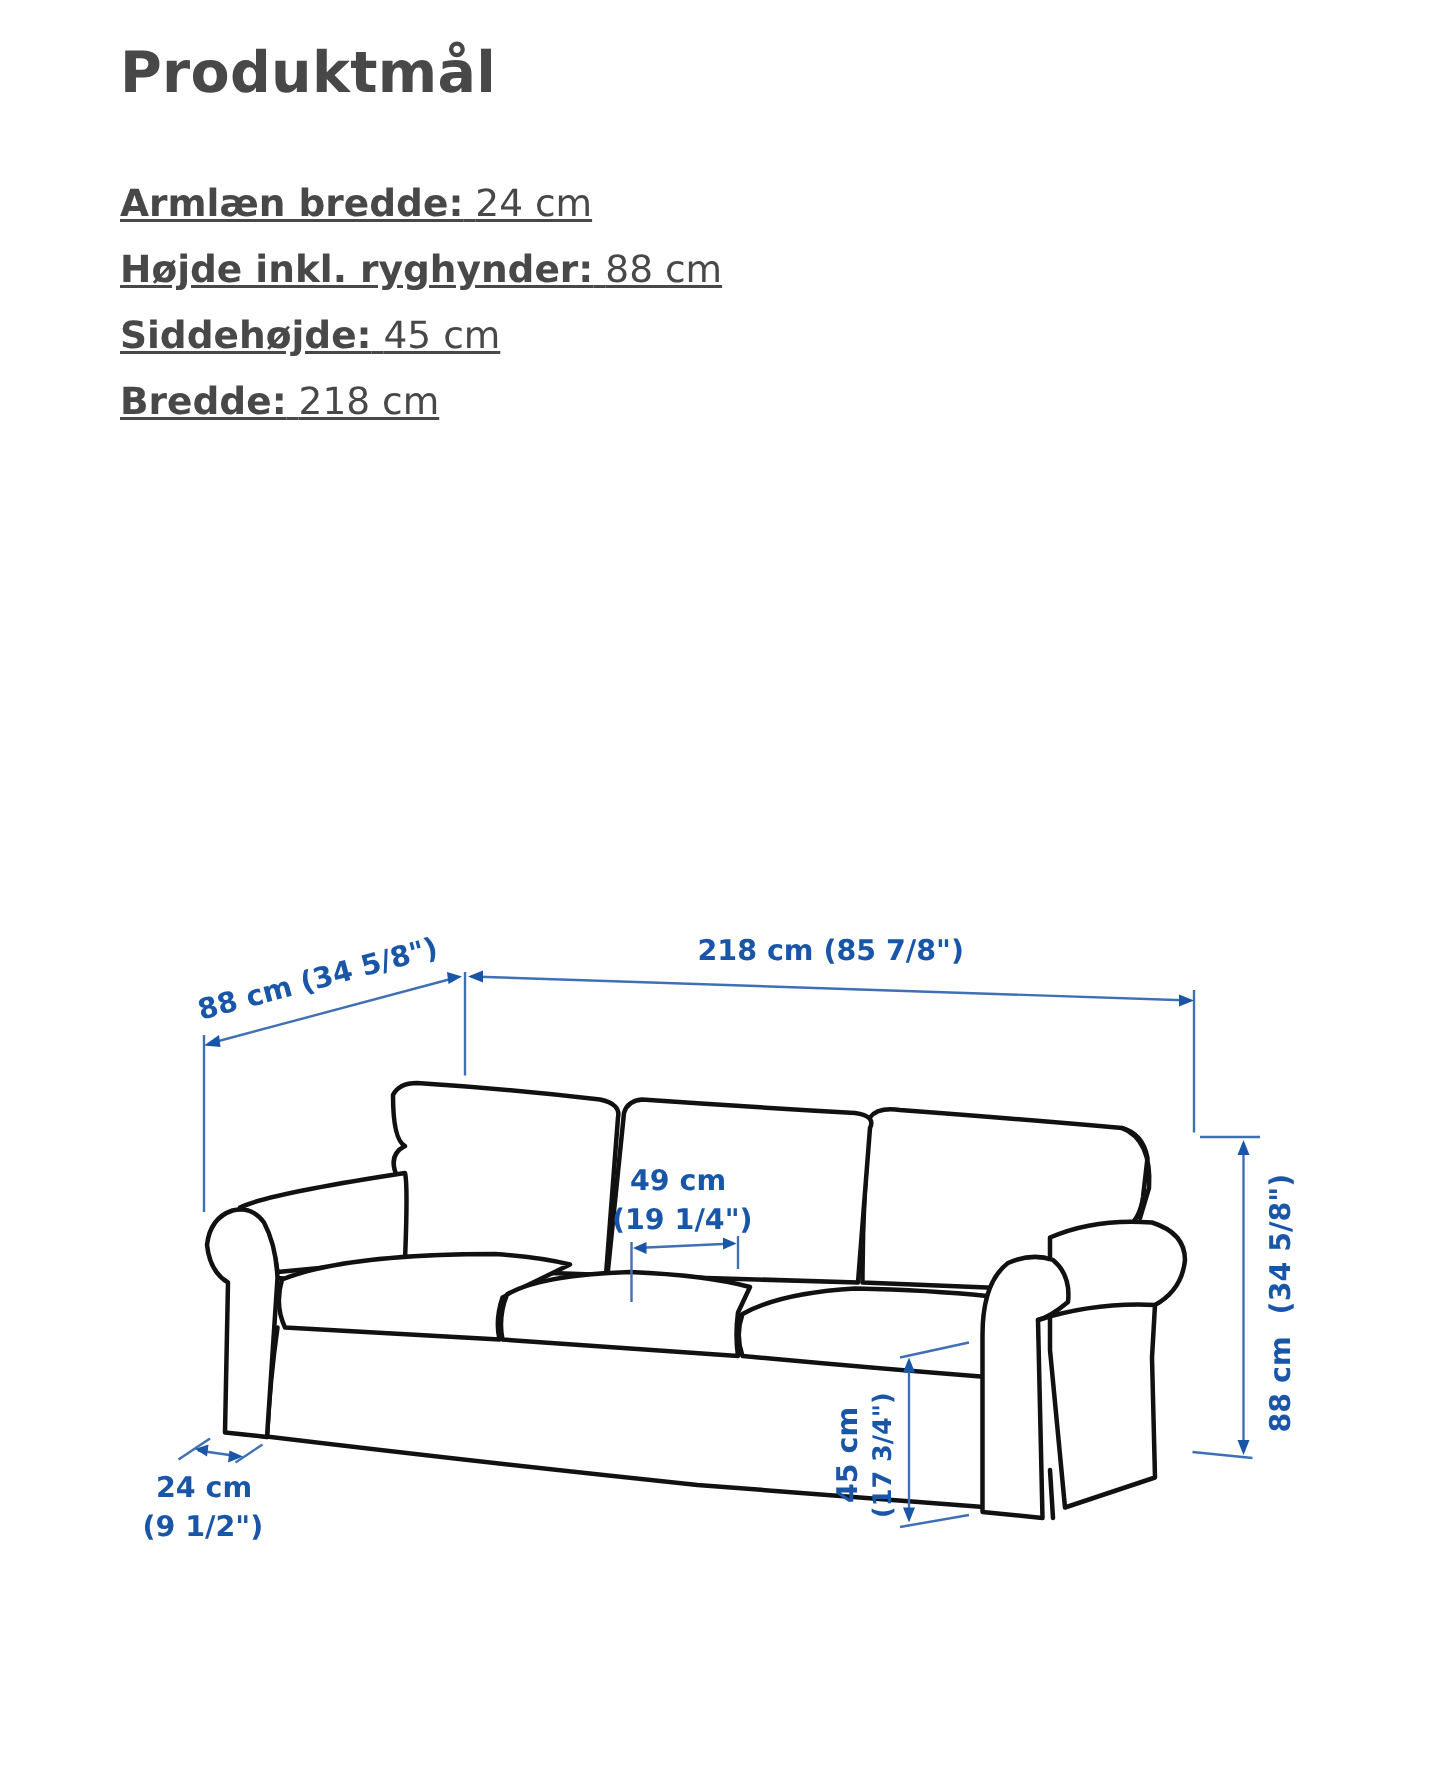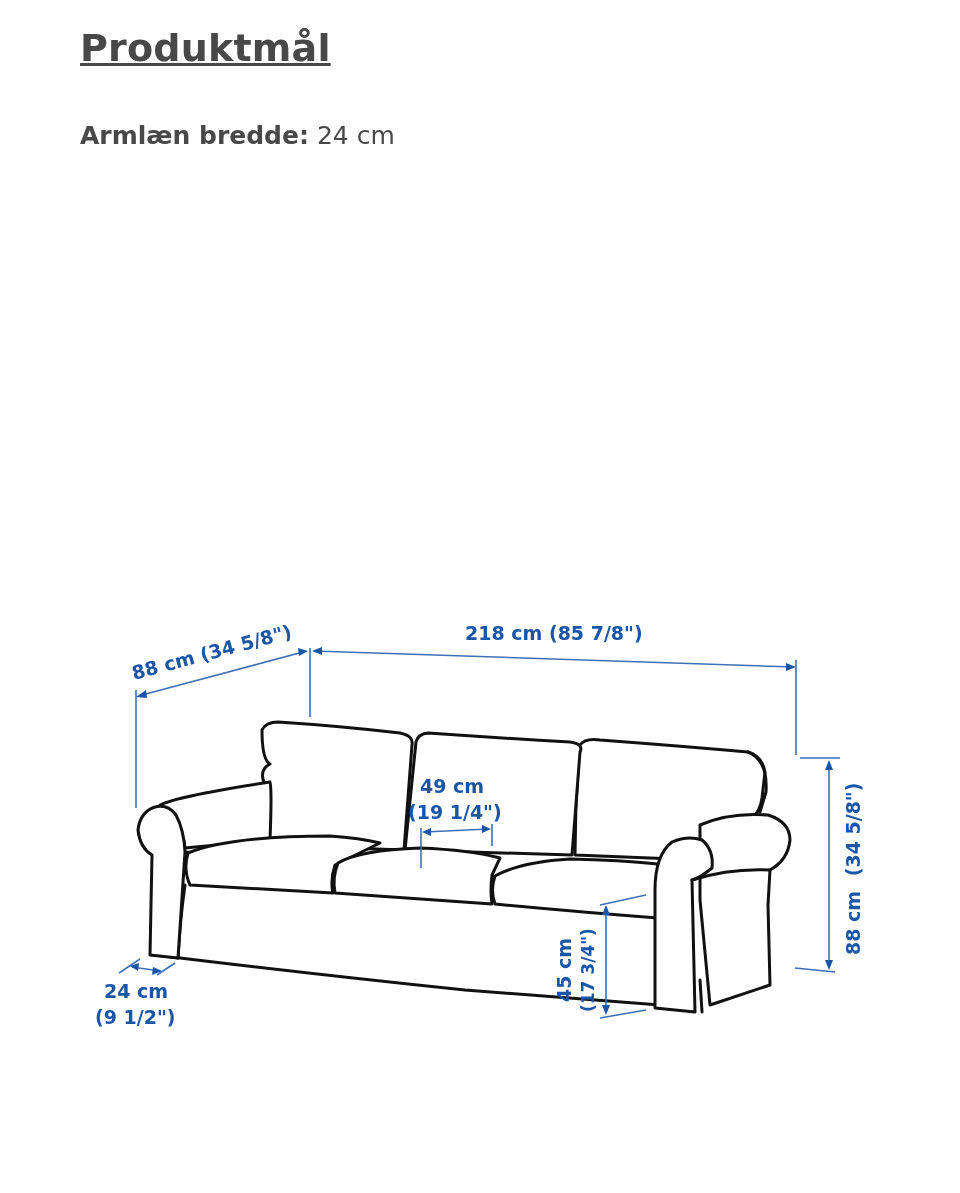--- a/index.html
+++ b/index.html
@@ -18,29 +18,29 @@
   .page-title {
     position: absolute;
     left: 80px;
     top: 22px;
     margin: 0;
     font-size: 38px;
     font-weight: bold;
     color: #484848;
     letter-spacing: 0.2px;
     line-height: 52px;
-    text-decoration: underline;
   }
   .spec-list {
     position: absolute;
     left: 80px;
     top: 114px;
     margin: 0;
     padding: 0;
     list-style: none;
+    text-decoration: underline;
   }
   .spec-item {
     font-size: 25px;
     line-height: 44px;
     height: 44px;
     white-space: nowrap;
   }
   .spec-label {
     font-weight: bold;
     color: #484848;
@@ -86,20 +86,32 @@
 </style>
 </head>
 <body>
 
 <h1 class="page-title">Produktmål</h1>
 
 <ul class="spec-list">
   <li class="spec-item">
     <span class="spec-label">Armlæn bredde:</span>
     <span class="spec-value">24 cm</span>
+  </li>
+  <li class="spec-item">
+    <span class="spec-label">Højde inkl. ryghynder:</span>
+    <span class="spec-value">88 cm</span>
+  </li>
+  <li class="spec-item">
+    <span class="spec-label">Siddehøjde:</span>
+    <span class="spec-value">45 cm</span>
+  </li>
+  <li class="spec-item">
+    <span class="spec-label">Bredde:</span>
+    <span class="spec-value">218 cm</span>
   </li>
 </ul>
 
 <svg class="diagram" viewBox="0 560 960 520" xmlns="http://www.w3.org/2000/svg">
 
   <g>
 
     <path class="sofa-fill" d="M580,745 Q585,738 600,740 Q680,746 748,752 Q762,756 765,772 L762,798 Q760,812 752,818 L712,822 L700,860 L575,855 Q575,800 580,745 Z"></path>
     <path class="sofa-line" d="M748,752 Q768,760 766,792 L760,812"></path>
 

